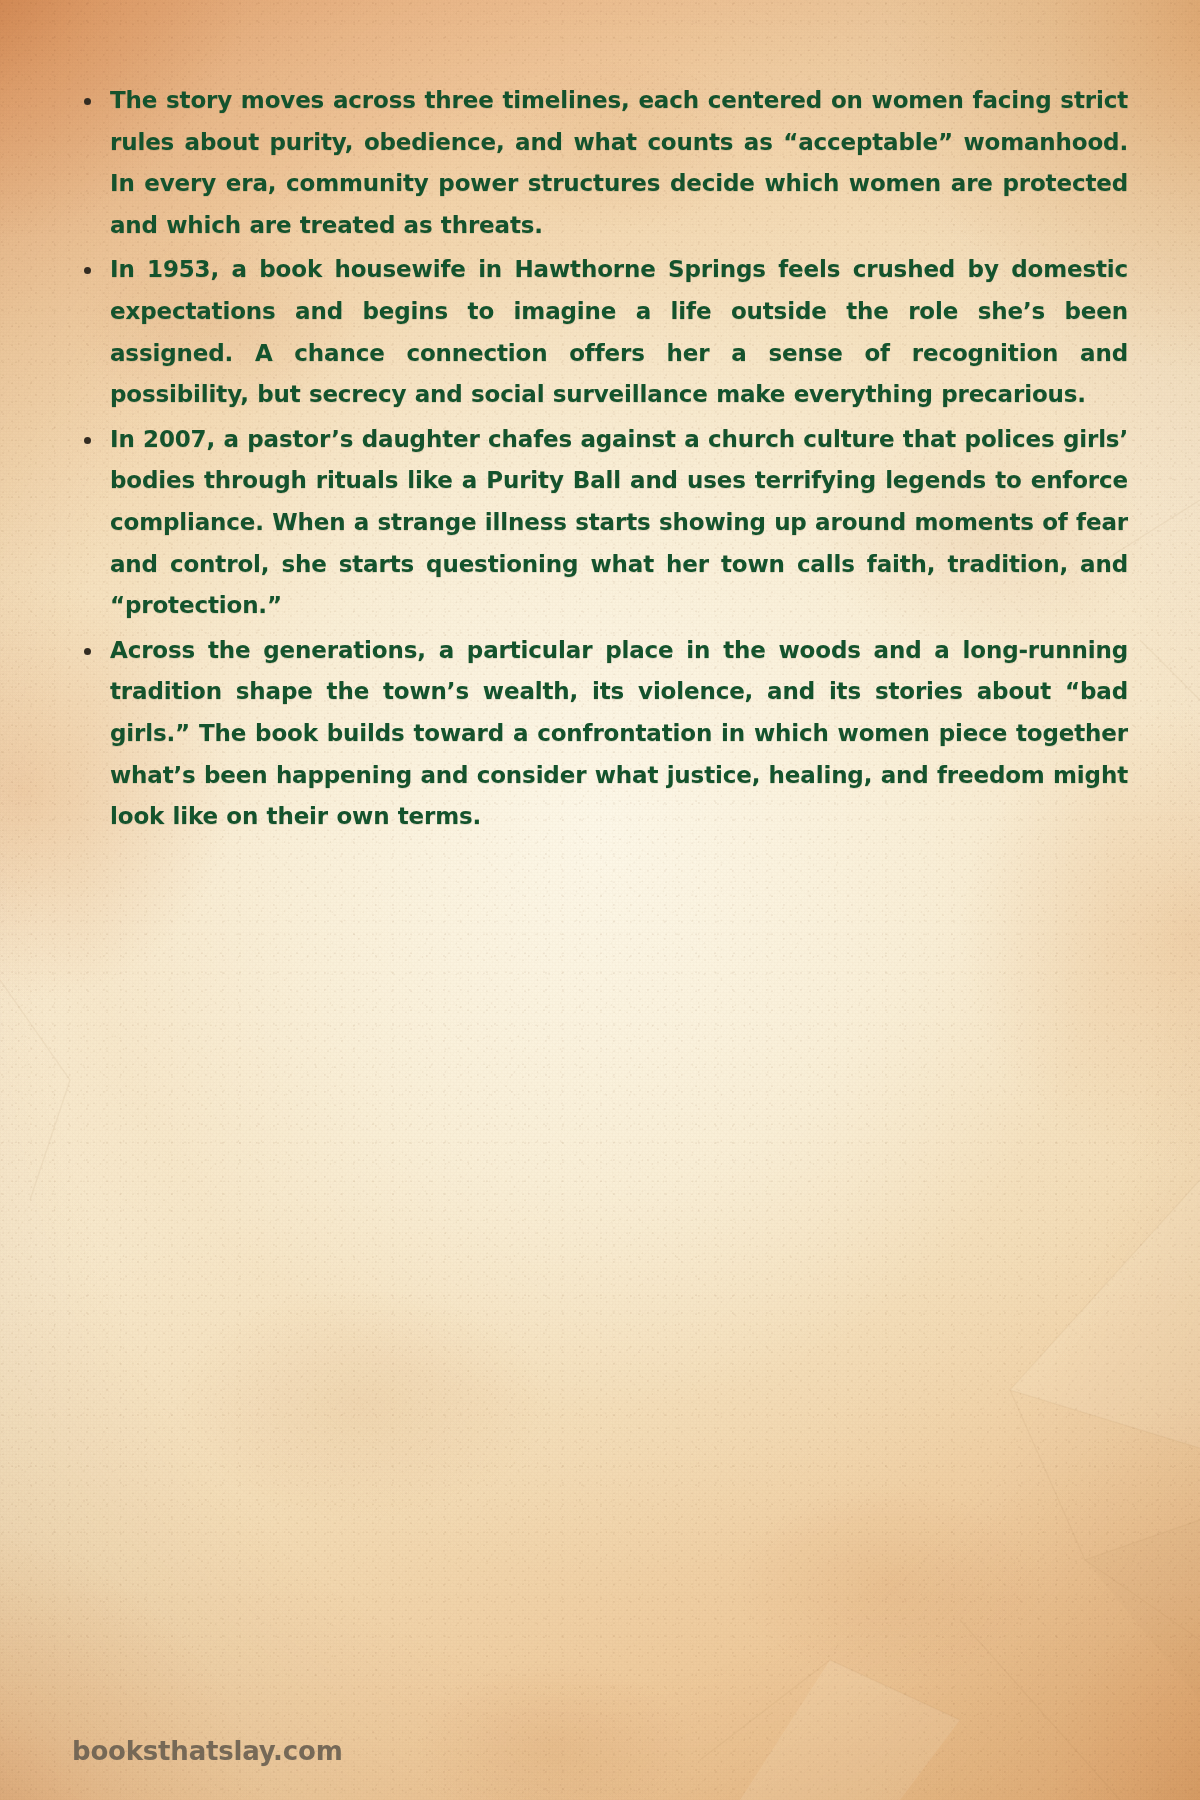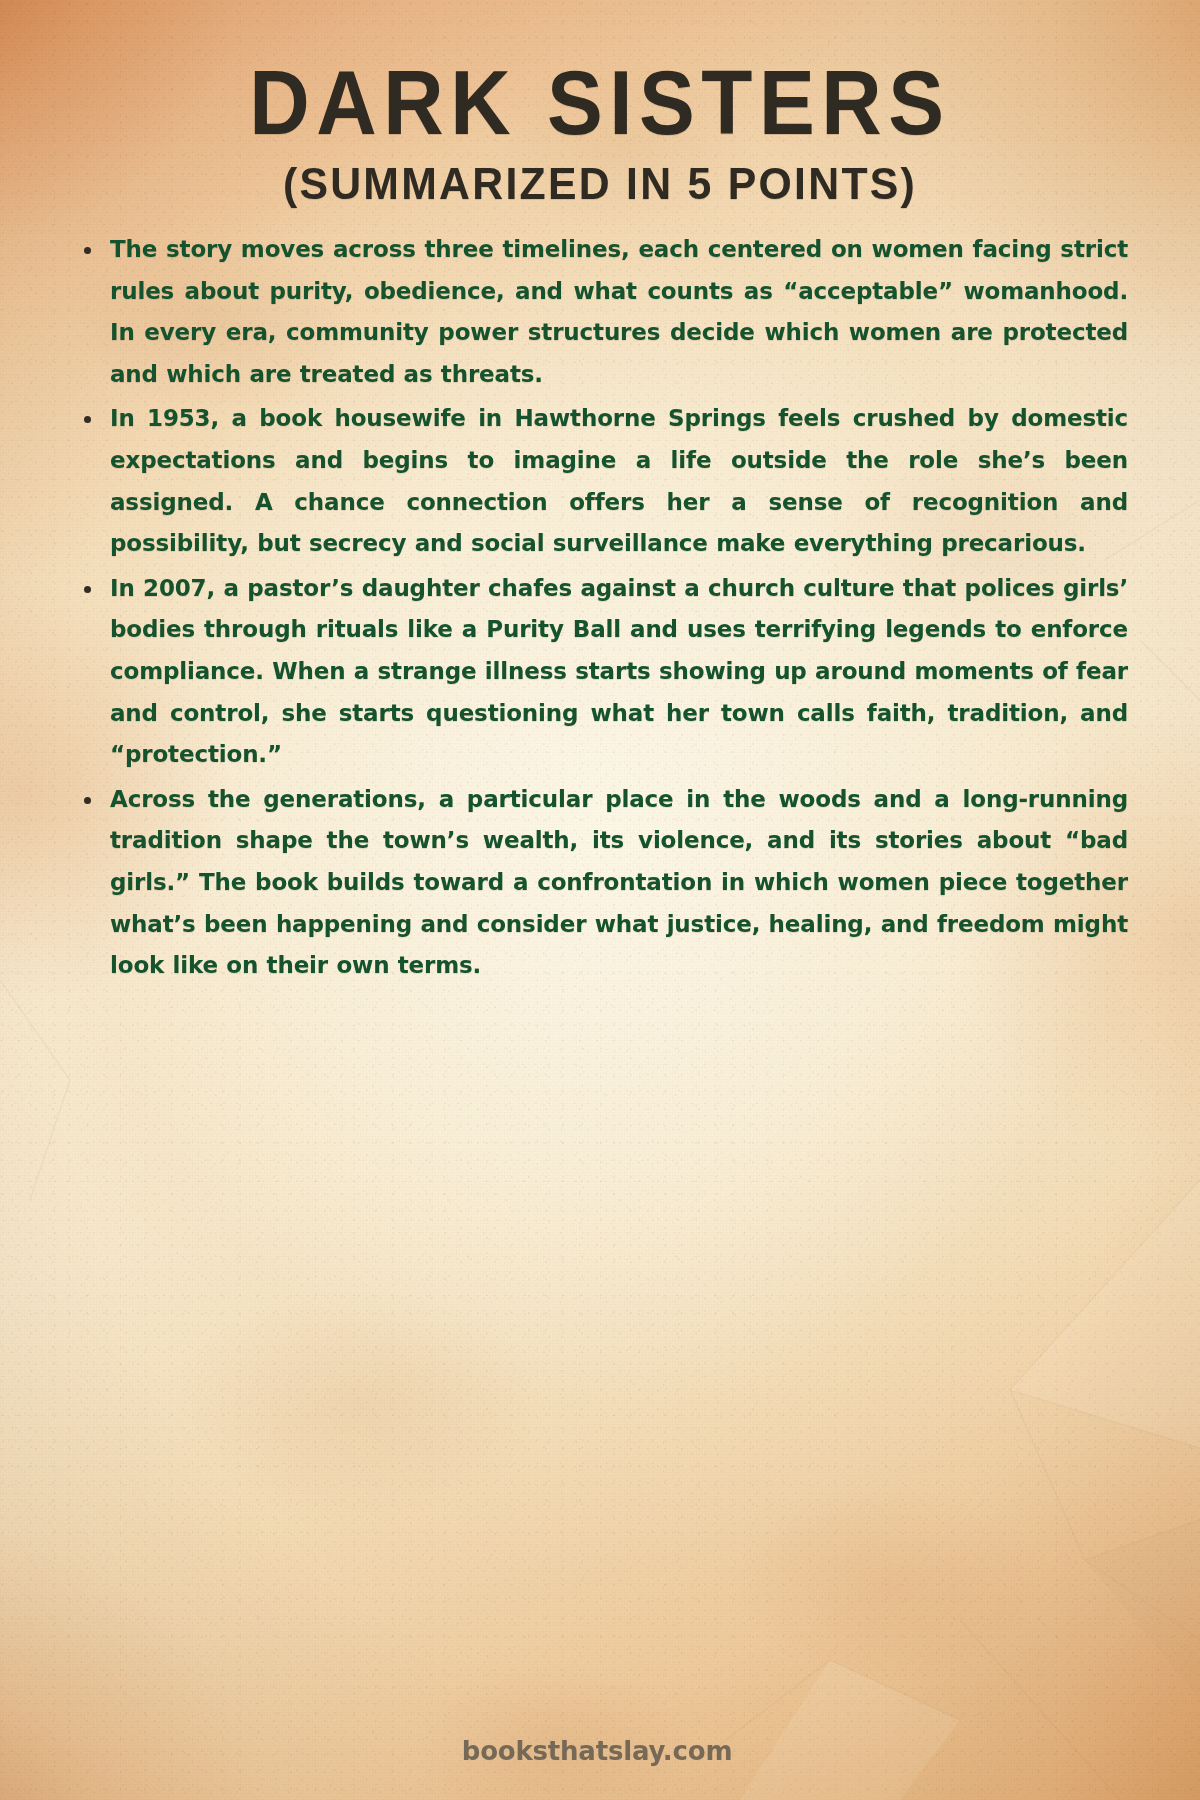--- a/index.html
+++ b/index.html
@@ -195,21 +195,21 @@
     height: 7px;
     border-radius: 50%;
     background: #332c22;
   }
 
   
   .point .ptext { display: inline; }
 
   #footer {
     flex: 0 0 auto;
-    text-align: center;
+    text-align: left;
     padding: 0 6px 34px 0;
   }
 
   #watermark {
     font-family: "DejaVu Sans", sans-serif;
     font-weight: 700;
     font-size: 26px;
     letter-spacing: -0.2px;
     color: #6d6252;
     opacity: 0.92;
@@ -245,24 +245,20 @@
       <g fill="rgba(176,134,86,0.07)">
         <path d="M1085 1560 L1200 1520 L1200 1700 Z"></path>
       </g>
     </svg>
   </div>
 
   <div class="layer" id="vignette"></div>
 
   <div id="content">
 
-    <div id="title-block">
-      <h1 id="poster-title">DARK SISTERS</h1>
-      <div id="poster-subtitle">(SUMMARIZED IN 5 POINTS)</div>
-    </div>
 
     <ul id="points-list">
       <li class="point">
         <span class="bullet-dot"></span>
         <span class="ptext">The story moves across three timelines, each centered on women facing strict rules about purity, obedience, and what counts as “acceptable” womanhood. In every era, community power structures decide which women are protected and which are treated as threats.</span>
       </li>
       <li class="point">
         <span class="bullet-dot"></span>
         <span class="ptext">In 1953, a book housewife in Hawthorne Springs feels crushed by domestic expectations and begins to imagine a life outside the role she’s been assigned. A chance connection offers her a sense of recognition and possibility, but secrecy and social surveillance make everything precarious.</span>
       </li>

